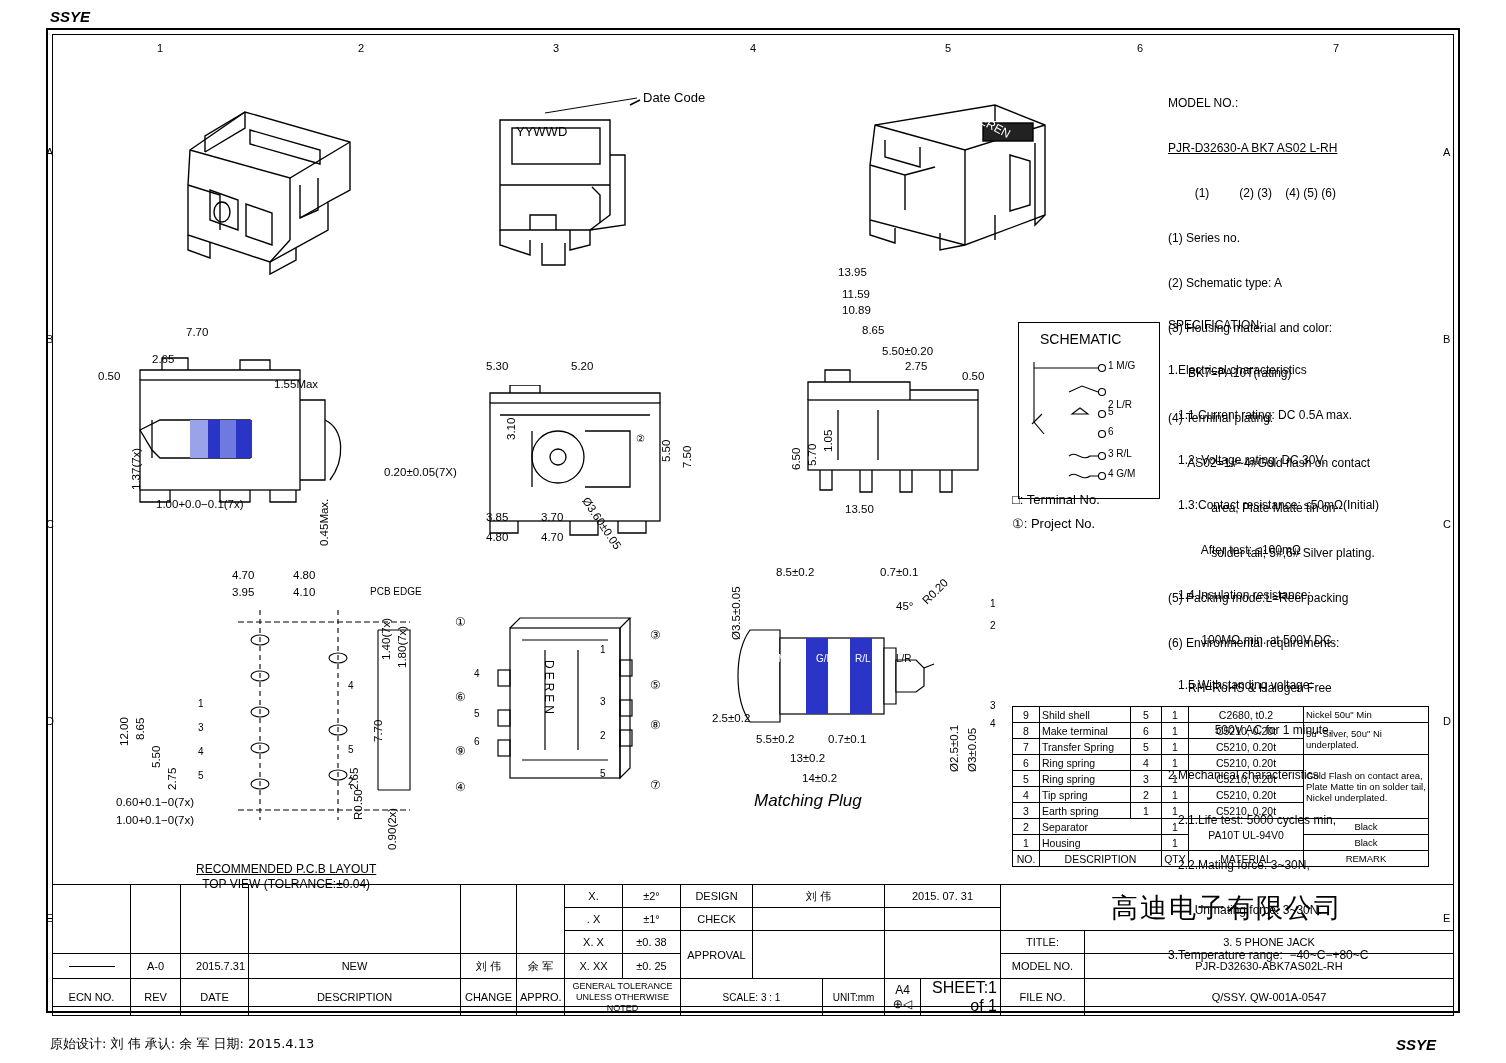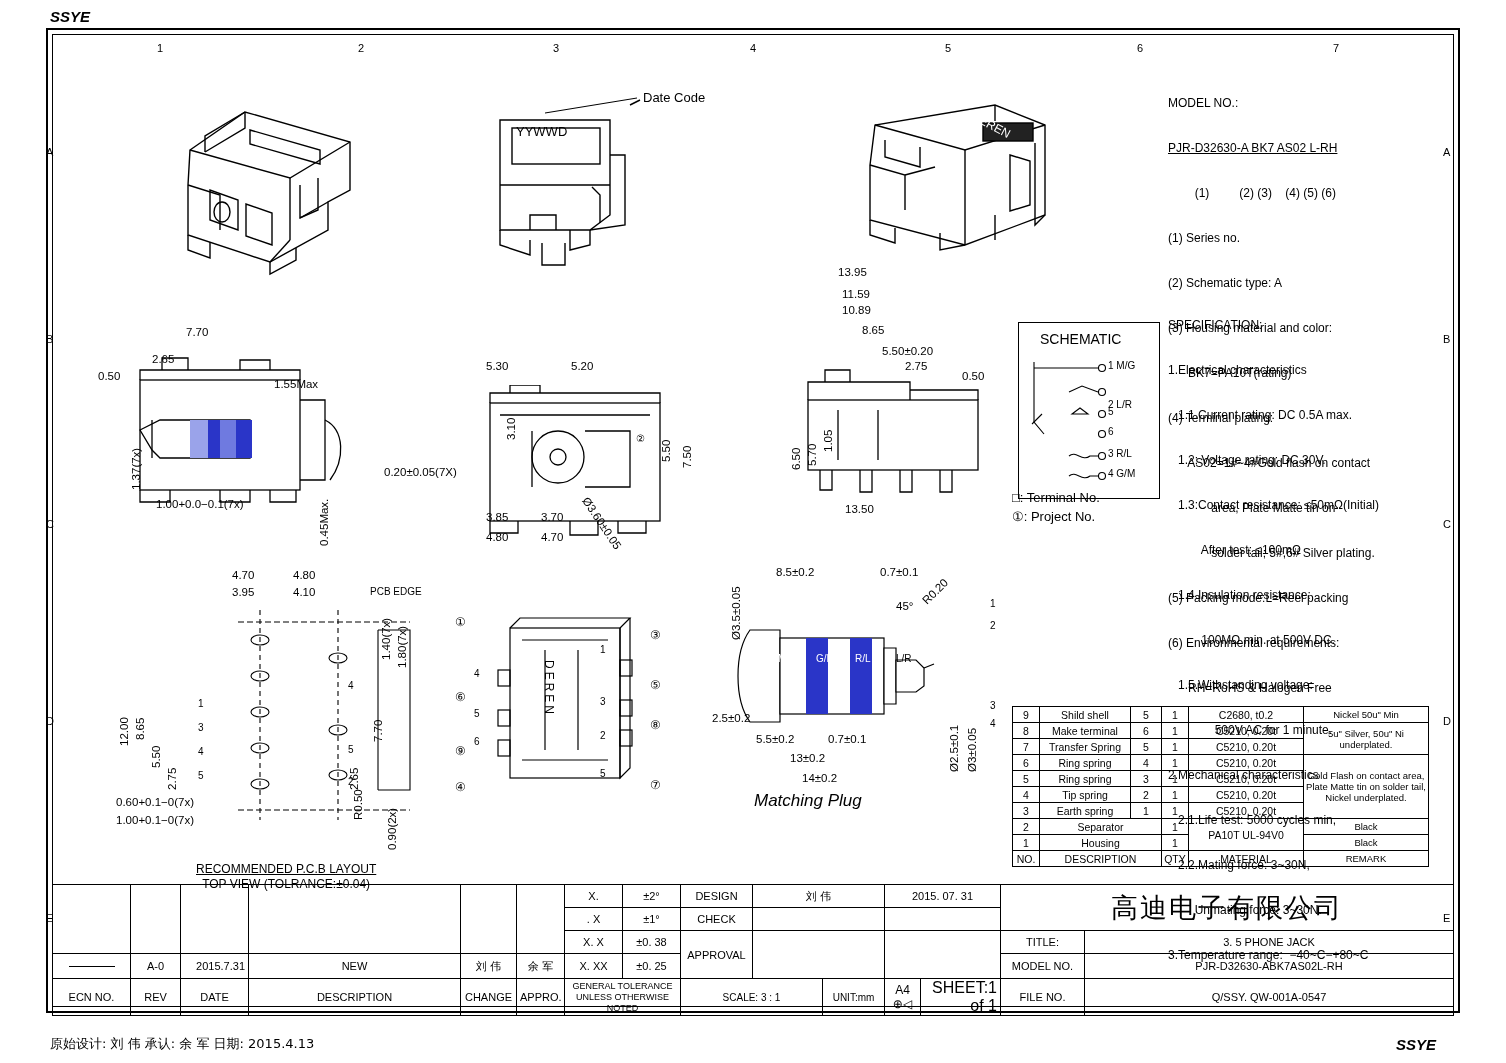--- a/index.html
+++ b/index.html
@@ -15,26 +15,26 @@
   svg{display:block;}
   .t12{font-size:12px;white-space:pre;}
   .t13{font-size:13px;white-space:pre;}
   .t10{font-size:10px;white-space:pre;}
   u{text-decoration:underline;}
   table{border-collapse:collapse;}
   .modelblock{left:1168px;top:66px;width:278px;font-size:12px;line-height:15px;white-space:pre;}
   .specblock{left:1168px;top:288px;width:290px;font-size:12px;line-height:15px;white-space:pre;}
   .schem-box{left:1018px;top:322px;width:140px;height:175px;border:1px solid #000;}
   .schem-title{left:1040px;top:331px;font-size:14px;}
-  .termnote{left:1012px;top:488px;font-size:13px;line-height:19px;white-space:pre;}
+  .termnote{left:1012px;top:488px;font-size:13px;line-height:24px;white-space:pre;}
   .matching-title{left:754px;top:791px;font-size:17px;font-style:italic;}
   .recommend{left:196px;top:862px;font-size:12px;text-align:center;line-height:15px;}
   .recommend u{text-decoration:underline;}
   .parts{left:1012px;top:706px;}
-  .parts td{border:1px solid #000;font-size:10.5px;padding:0 2px;height:15px;text-align:center;}
+  .parts td{border:1px solid #000;font-size:10.5px;padding:0 2px;height:15px;}
   .parts .c1{width:22px;text-align:center;}
   .parts .c2{width:86px;}
   .parts .c3{width:26px;text-align:center;}
   .parts .c4{width:22px;text-align:center;}
   .parts .c5{width:110px;text-align:center;}
   .parts .c6{width:120px;font-size:9.5px;}
   .tb{left:52px;top:884px;width:1402px;height:123px;}
   .tb td{border:1px solid #000;font-size:11px;padding:0 3px;}
   .company{font-size:27px;letter-spacing:2px;}
   .cn{font-family:"DejaVu Sans",sans-serif;}

